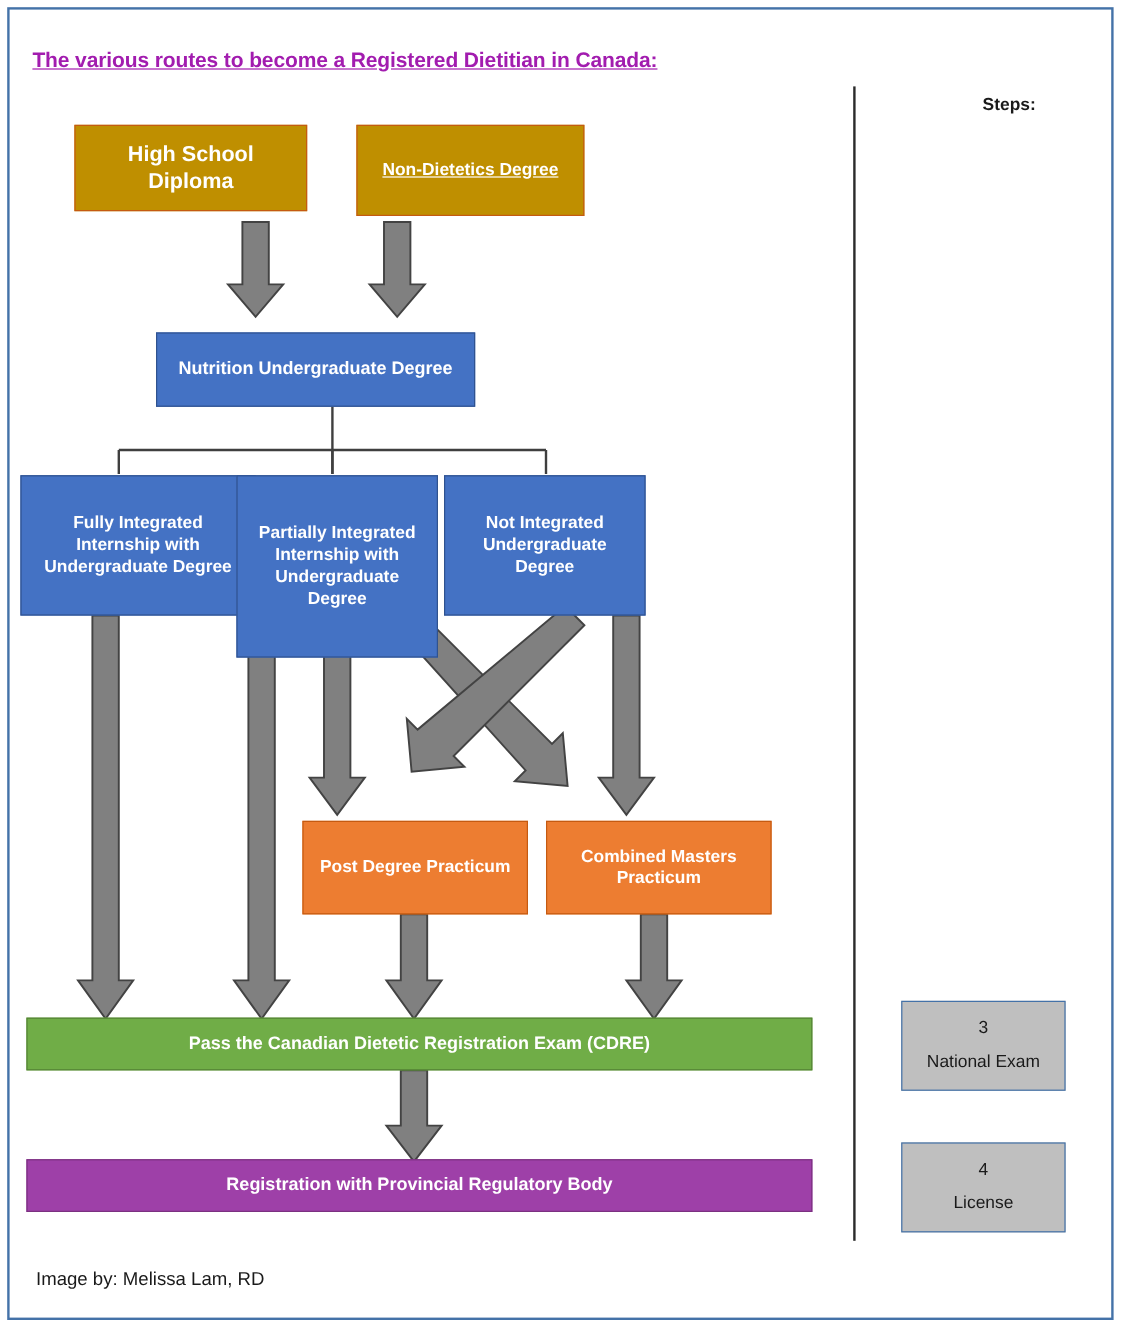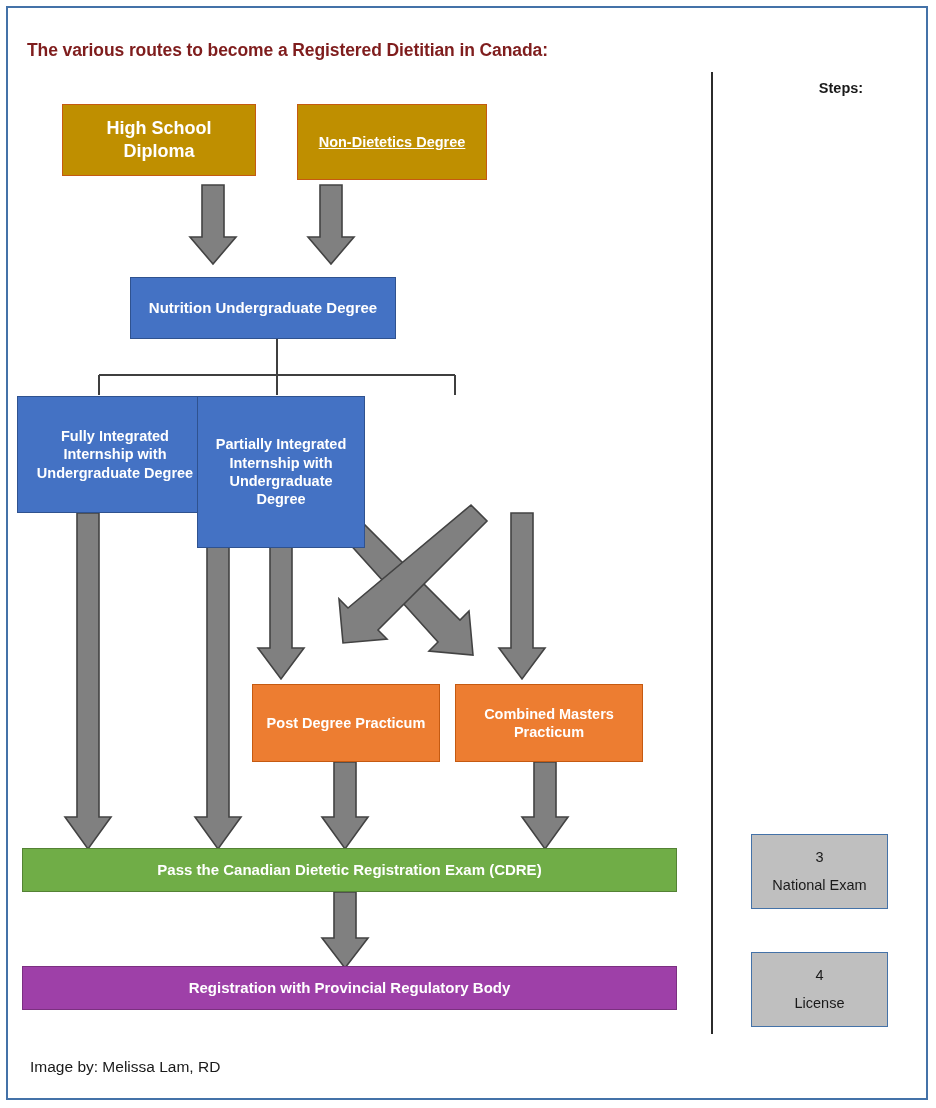--- a/index.html
+++ b/index.html
@@ -26,23 +26,24 @@
     border: 2px solid #4472a8;
     box-sizing: border-box;
     background: #ffffff;
   }
   .title {
     position: absolute;
     left: 27px;
     top: 40px;
     font-size: 17.5px;
     font-weight: bold;
-    color: #7f1d1d;
+    color: #a21caf;
     letter-spacing: -0.1px;
     white-space: nowrap;
+    text-decoration: underline;
   }
   .credit {
     position: absolute;
     left: 30px;
     top: 1058px;
     font-size: 15.5px;
     color: #1a1a1a;
     white-space: nowrap;
   }
   .steps-head {
@@ -154,20 +155,21 @@
   <div class="node gold" style="left:62px; top:104px; width:194px; height:72px; font-size:18px;">High School Diploma</div>
 
   <div class="node gold" style="left:297px; top:104px; width:190px; height:76px; font-size:14.5px;text-decoration:underline;">Non-Dietetics Degree</div>
 
   <div class="node blue" style="left:130px; top:277px; width:266px; height:62px; font-size:15px;">Nutrition Undergraduate Degree</div>
 
   <div class="node blue" style="left:17px; top:396px; width:196px; height:117px; font-size:14.5px;">Fully Integrated Internship with Undergraduate Degree</div>
 
   <div class="node blue" style="left:197px; top:396px; width:168px; height:152px; font-size:14.5px;">Partially Integrated Internship with Undergraduate Degree</div>
 
+  <div class="node blue" style="left:370px; top:396px; width:168px; height:117px; font-size:14.5px;">Not Integrated Undergraduate Degree</div>
 
   <div class="node orange" style="left:252px; top:684px; width:188px; height:78px; font-size:14.5px;">Post Degree Practicum</div>
 
   <div class="node orange" style="left:455px; top:684px; width:188px; height:78px; font-size:14.5px;">Combined Masters Practicum</div>
 
   <div class="node green" style="left:22px; top:848px; width:655px; height:44px; font-size:15px;">Pass the Canadian Dietetic Registration Exam (CDRE)</div>
 
   <div class="node purple" style="left:22px; top:966px; width:655px; height:44px; font-size:15px;">Registration with Provincial Regulatory Body</div>
 
 

